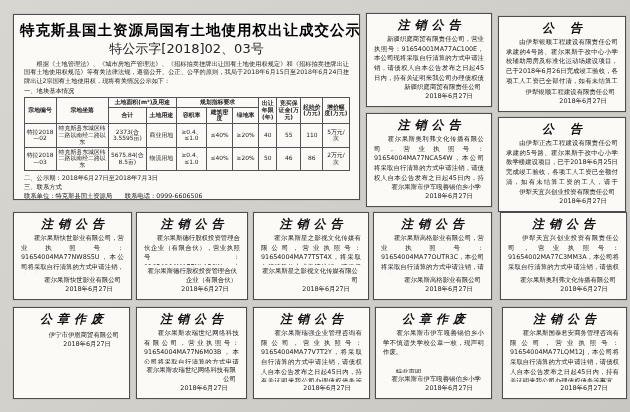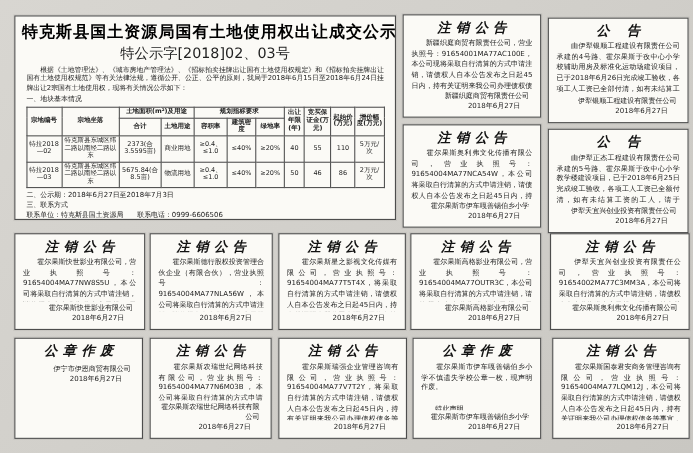--- a/index.html
+++ b/index.html
@@ -184,29 +184,31 @@
     <div class="sig">
       <div class="s">霍尔果斯快世影业有限公司</div>
       <div class="d">2018年6月27日</div>
     </div>
   </div>
 
   <div class="box" style="left:136px;top:212px;width:110px;height:86px;">
     <div class="t">注销公告</div>
     <div class="b">　　霍尔果斯德行股权投资管理合伙企业（有限合伙），营业执照号：91654004MA77NLA56W，本公司将采取自行清算的方式申请注销，请债权人自本公告发布之日起45日内，持有关证明来我公司办理债权债务等事宜，逾期后果自负。</div>
     <div class="sig">
+      <div class="s">霍尔果斯德行股权投资管理合伙企业（有限合伙）</div>
       <div class="d">2018年6月27日</div>
     </div>
   </div>
 
   <div class="box" style="left:253px;top:212px;width:114px;height:86px;">
     <div class="t">注销公告</div>
     <div class="b">　　霍尔果斯星之影视文化传媒有限公司，营业执照号：91654004MA77T5T4X，将采取自行清算的方式申请注销，请债权人自本公告发布之日起45日内，持有关证明来我公司办理债权债务等事宜，逾期后果自负。
 　　特此公告</div>
     <div class="sig">
+      <div class="s">霍尔果斯星之影视文化传媒有限公司</div>
       <div class="d">2018年6月27日</div>
     </div>
   </div>
 
   <div class="box" style="left:373px;top:212px;width:117px;height:86px;">
     <div class="t">注销公告</div>
     <div class="b">　　霍尔果斯高格影业有限公司，营业执照号：91654004MA77OUTR3C，本公司将采取自行清算的方式申请注销，请债权人自本公告发布之日起45日内，持有关证明来我公司办理债权债务等事宜，逾期后果自负。
 　　特此公告</div>
     <div class="sig">
       <div class="s">霍尔果斯高格影业有限公司</div>

